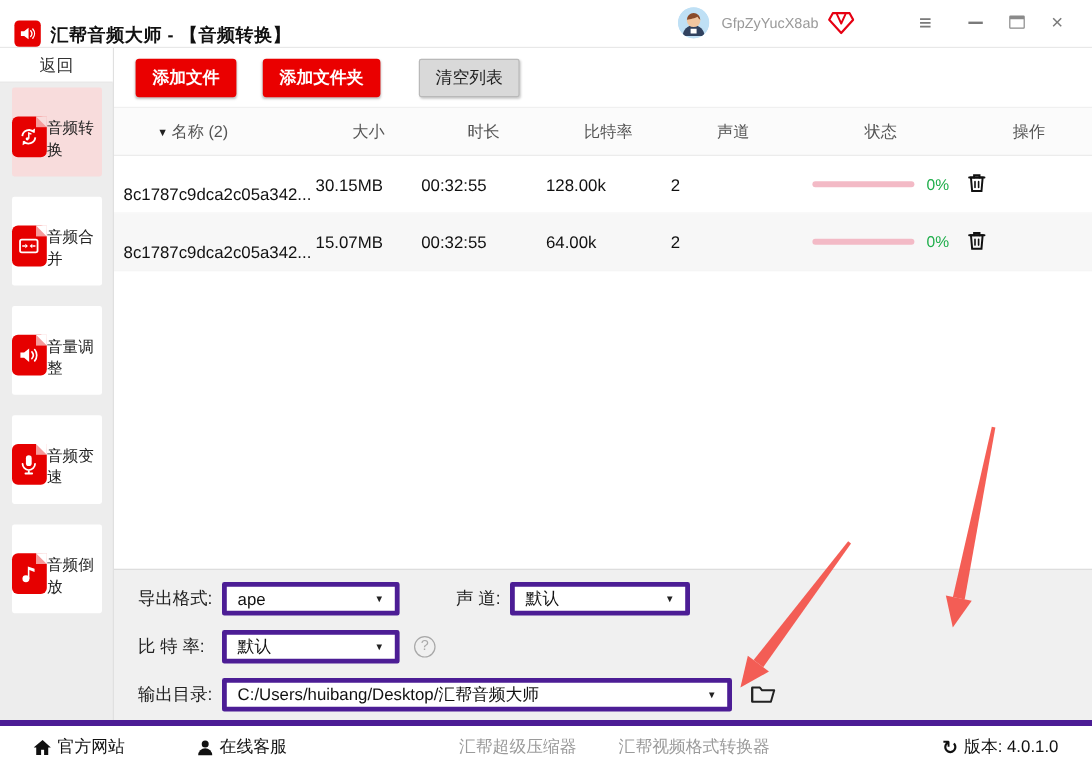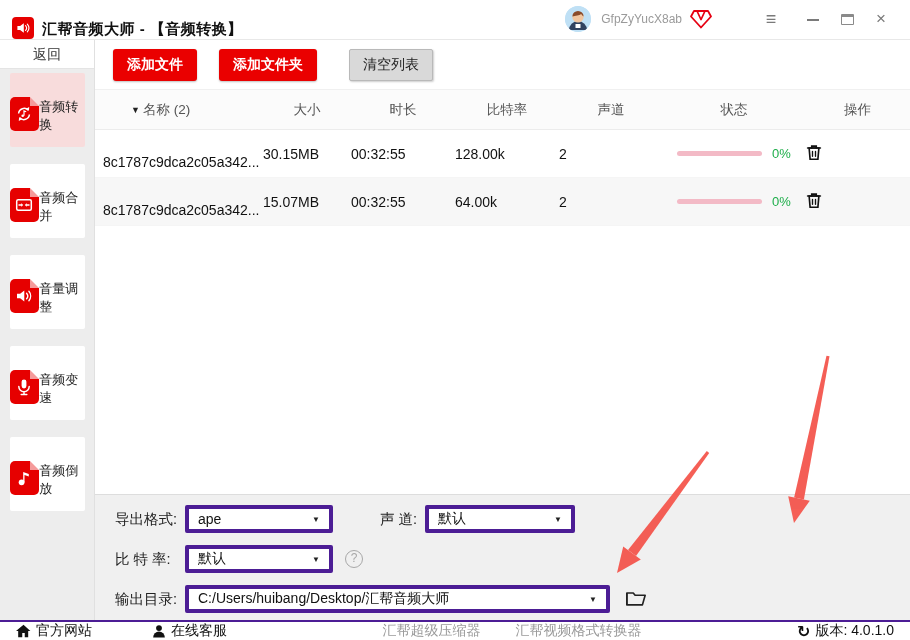--- a/index.html
+++ b/index.html
@@ -59,21 +59,21 @@
   
   .settings { position:relative; height:126px; background:#f0f0f0; border-top:1px solid #ddd; flex:0 0 auto; }
   .slabel { position:absolute; font-size:14.5px; color:#222; line-height:28px; }
   .selectbox { position:absolute; height:28px; background:#fff; border:4px solid #4c1d95; border-radius:2px; display:flex; align-items:center; justify-content:space-between; padding:0 9px; font-size:14px; color:#111; cursor:pointer; }
   .caret { font-size:8px; color:#222; margin-left:6px; }
   .helpcirc { position:absolute; width:18px; height:18px; border:1.5px solid #a8a8a8; border-radius:50%; color:#a8a8a8; font-size:12px; text-align:center; line-height:15px; cursor:pointer; }
   .folderbtn { position:absolute; cursor:pointer; display:flex; }
   .start-btn { position:absolute; left:615px; top:45px; width:140px; height:38px; background:#ea0000; color:#fff; font-size:17px; font-weight:bold; letter-spacing:3px; border:none; border-radius:4px; box-shadow:0 2px 3px rgba(0,0,0,.3); cursor:pointer; font-family:inherit; }
 
   
-  .statusbar { height:20px; background:#fff; border-top:2px solid #4c1d95; display:flex; align-items:center; padding:0 16px; font-size:14px; flex:0 0 auto; }
+  .statusbar { height:40px; background:#fff; border-top:5px solid #4c1d95; display:flex; align-items:center; padding:0 28px; font-size:14px; flex:0 0 auto; }
   .sb-link { display:flex; align-items:center; color:#111; cursor:pointer; }
   .sb-link svg { margin-right:5px; }
   .sb-gray { color:#9a9a9a; cursor:pointer;text-align:right; }
   .sb-version { display:flex; align-items:center; color:#111; }
   .refresh-ic { font-weight:bold; font-size:16px; margin-right:5px; color:#111; }
 
   
   .overlay { position:absolute; inset:0; pointer-events:none; z-index:50; }
 </style>
 </head>

